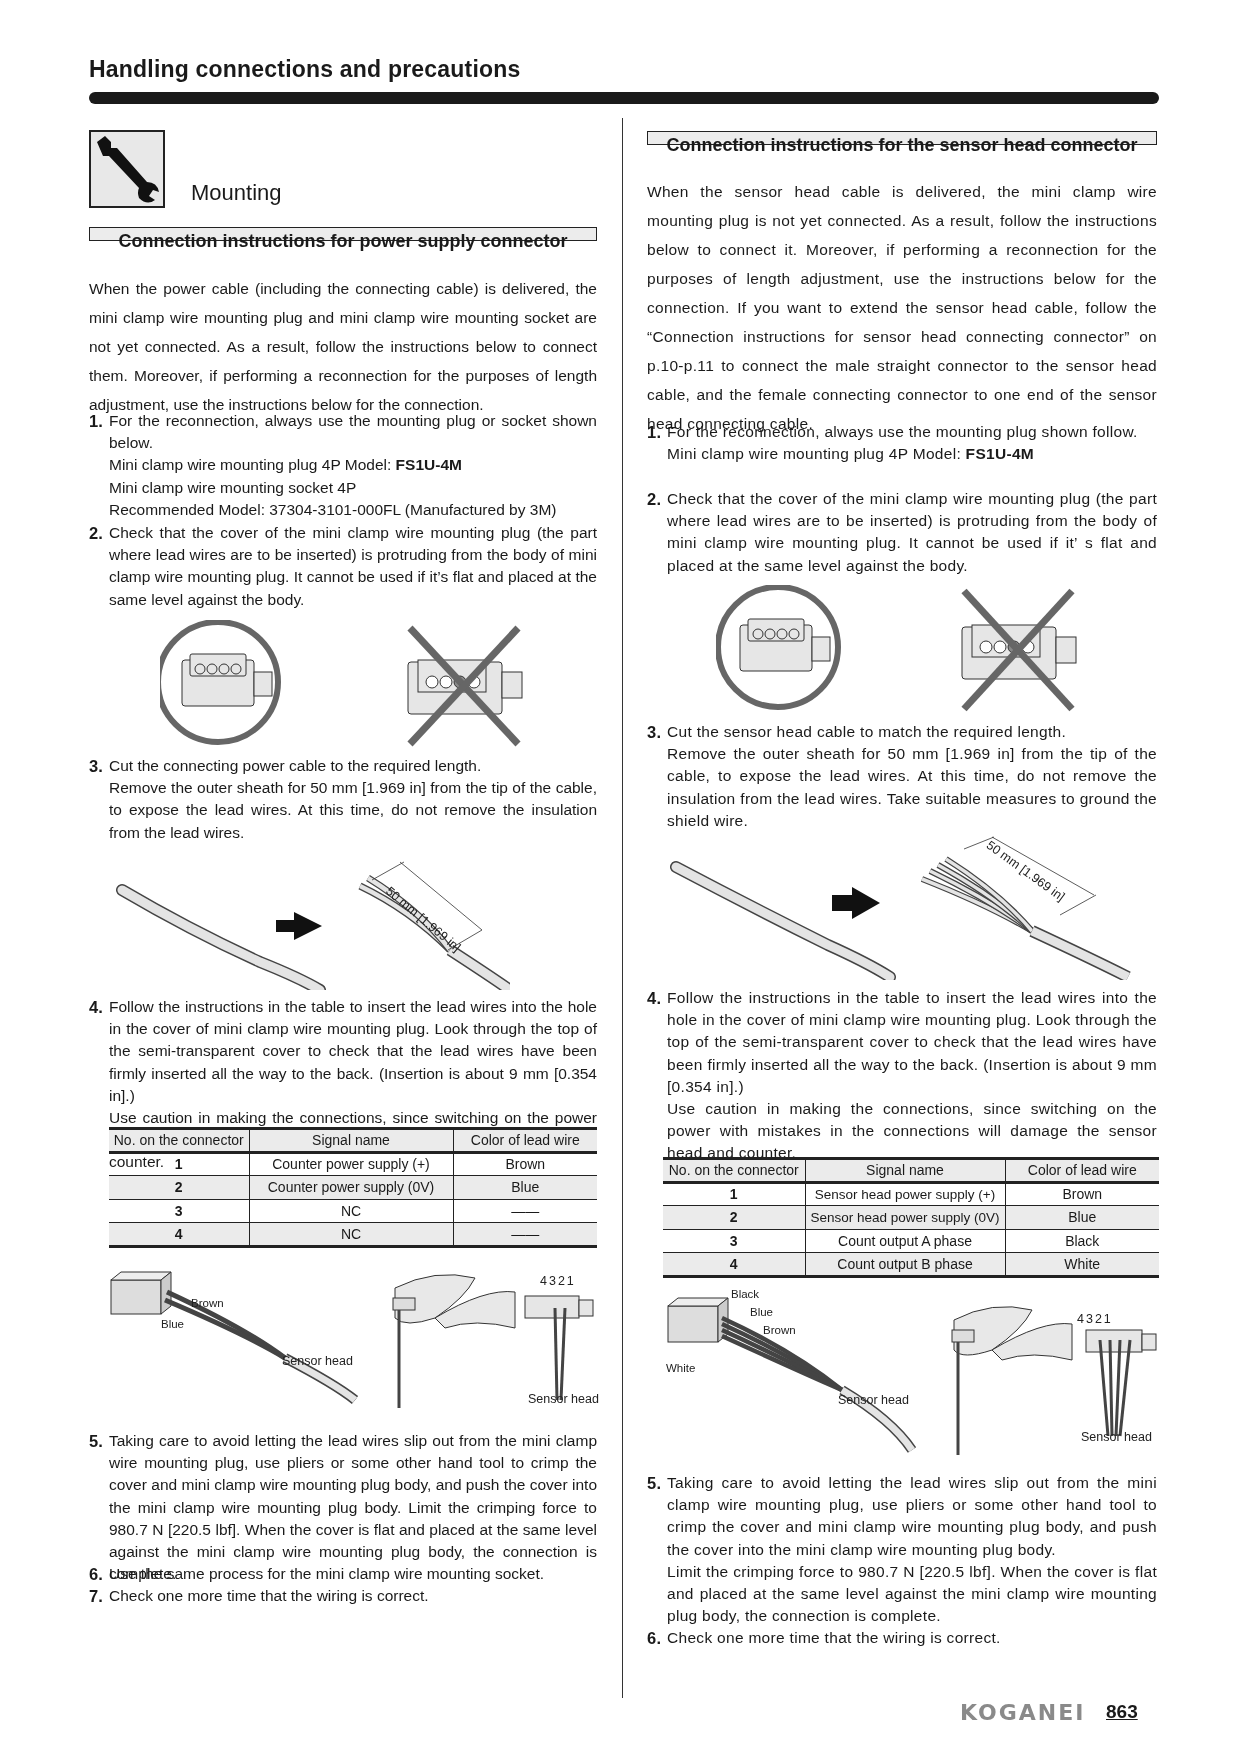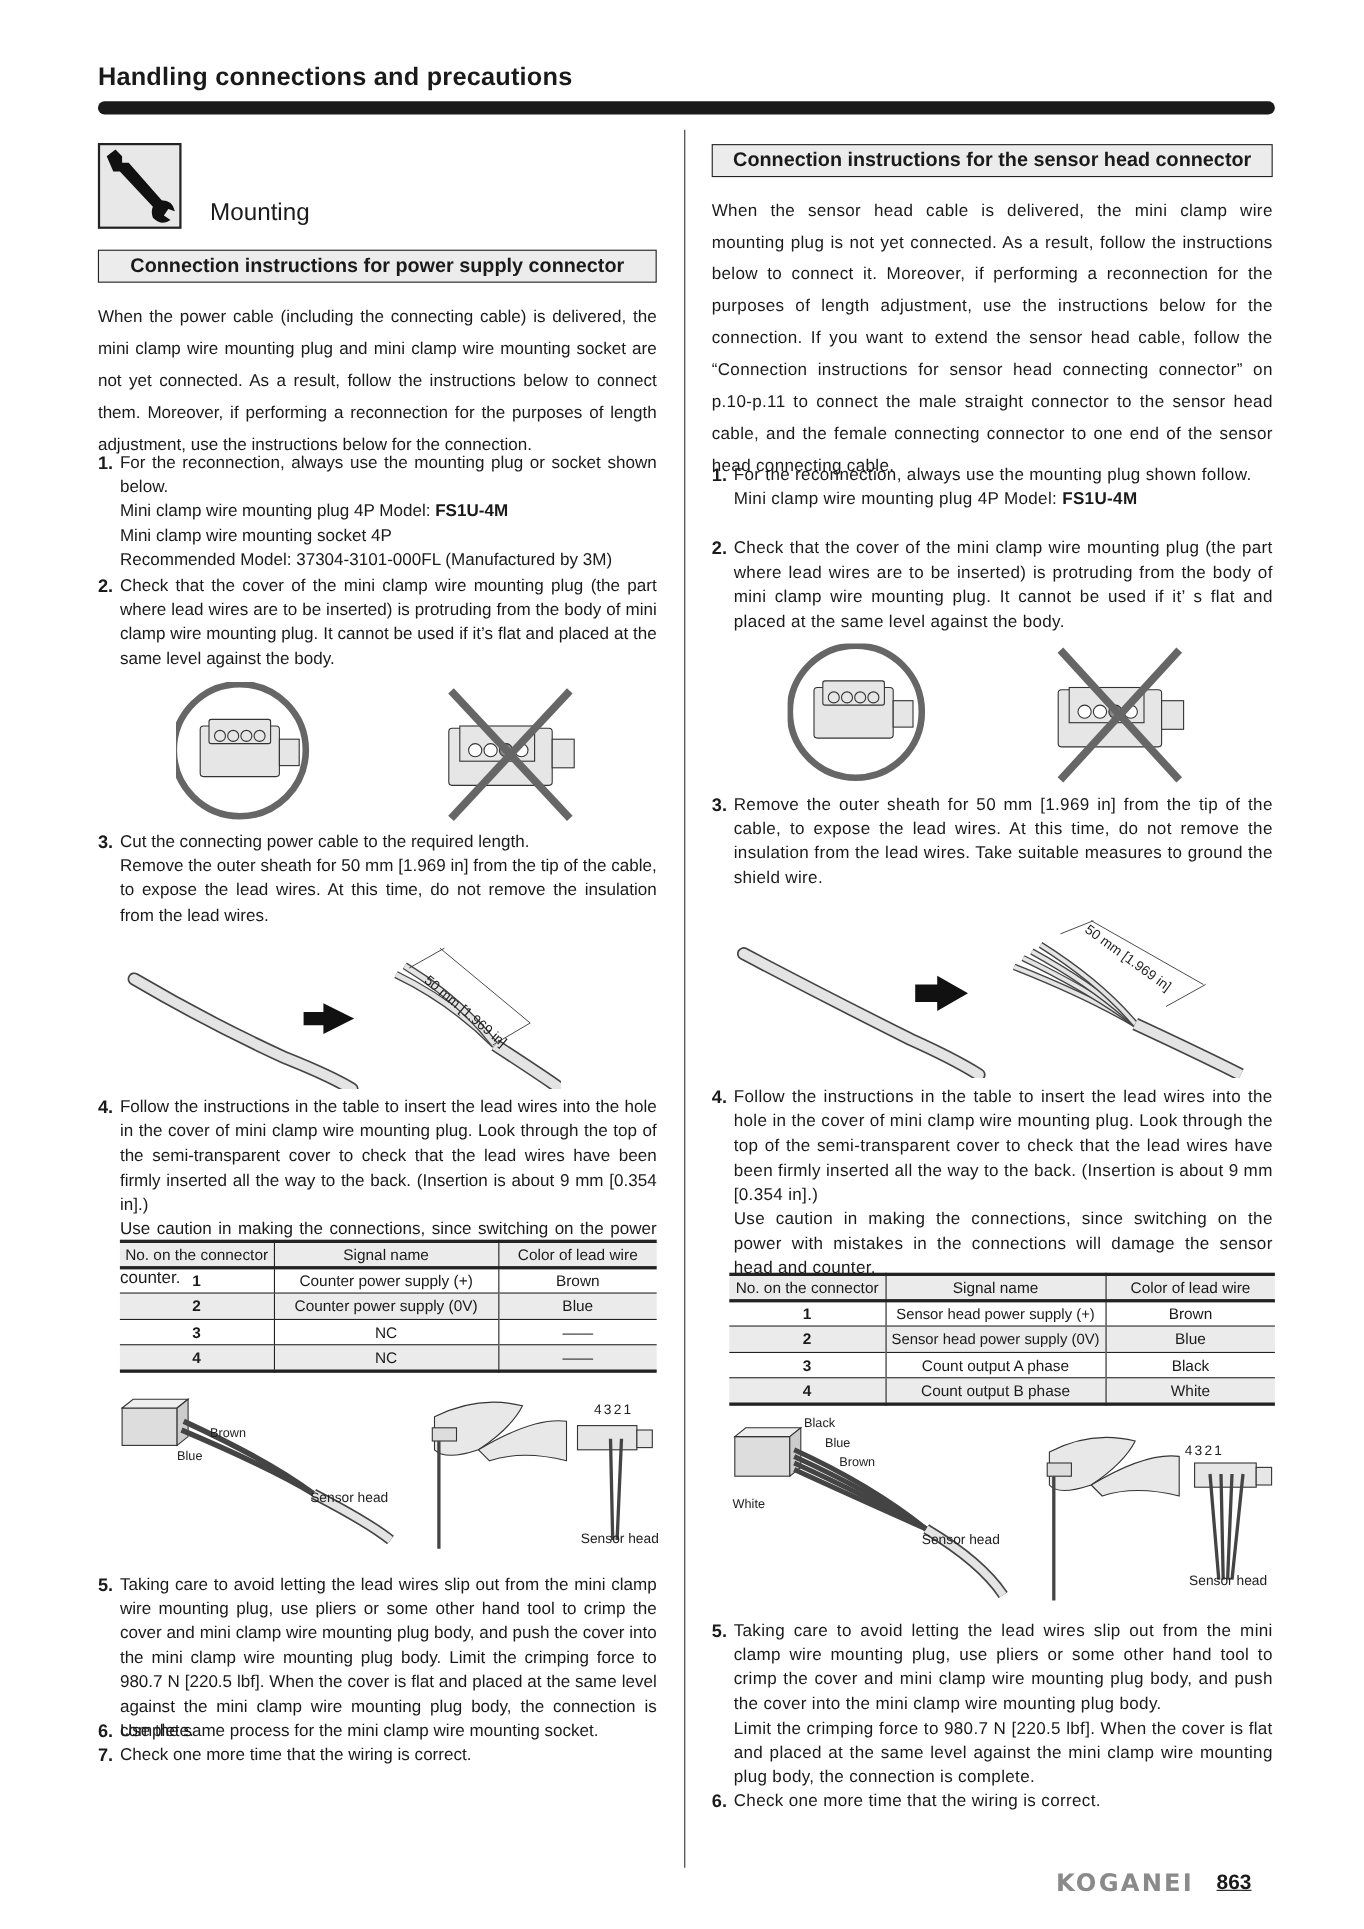--- a/index.html
+++ b/index.html
@@ -5,21 +5,21 @@
   * { box-sizing: border-box; margin: 0; padding: 0; }
   html, body { width: 1240px; height: 1754px; background: #ffffff; }
   body { position: relative; font-family: "Liberation Sans", sans-serif; color: #1a1a1a; overflow: hidden; }
   .page-title { position: absolute; left: 89px; top: 56px; font-size: 23px; font-weight: bold; color: #1a1a1a; letter-spacing: 0.2px; }
   .title-bar { position: absolute; left: 89px; top: 92px; width: 1070px; height: 12px; background: #1a1a1a; border-radius: 6px; }
   .col-divider { position: absolute; left: 622px; top: 118px; width: 1px; height: 1580px; background: #333; }
 
   .mount-icon-box { position: absolute; left: 89px; top: 130px; width: 76px; height: 78px; border: 2px solid #222; background: #e8e8e8; }
   .mount-heading { position: absolute; left: 191px; top: 180px; font-size: 22px; font-weight: normal; }
 
-  .section-box { position: absolute; height: 30px; border: 1.5px solid #222; background: #ececec; font-size: 18px; font-weight: bold; text-align: center; line-height: 27px; }
+  .section-box { position: absolute; height: 14px; border: 1.5px solid #222; background: #ececec; font-size: 18px; font-weight: bold; text-align: center; line-height: 27px; }
 
   .para { position: absolute; font-size: 15.5px; line-height: 29px; text-align: justify; }
   .para.wide { letter-spacing: 0.3px; }
   .step { position: absolute; font-size: 15.5px; line-height: 22.2px; text-align: justify; padding-left: 20px; }
   .step .num { position: absolute; left: 0; top: 0; font-weight: bold; font-size: 16.5px; }
   .step .line { display: block; }
   .step b { font-weight: bold; }
 
   table.conn { position: absolute; border-collapse: collapse; font-size: 14px; }
   table.conn th, table.conn td { height: 23.5px; padding: 0 4px; text-align: center; border-left: 1px solid #222; font-weight: normal; margin-top: 24px; }
@@ -232,20 +232,21 @@
     <circle cx="298" cy="62" r="6" fill="#888" stroke="#333"></circle>
       <circle cx="312" cy="62" r="6" fill="#fff" stroke="#333"></circle>
     <rect x="340" y="52" width="20" height="26" fill="#e6e6e6" stroke="#333"></rect>
     <line x1="248" y1="6" x2="356" y2="124" stroke="#666" stroke-width="7"></line>
     <line x1="356" y1="6" x2="248" y2="124" stroke="#666" stroke-width="7"></line>
   </g>
 </svg>
 
 <div class="step" style="left:647px; top:721px; width:510px; letter-spacing:0.3px;">
   <span class="num">3.</span>
+  <span class="line">Cut the sensor head cable to match the required length.</span>
   <span class="line">Remove the outer sheath for 50 mm [1.969 in] from the tip of the cable, to expose the lead wires. At this time, do not remove the insulation from the lead wires. Take suitable measures to ground the shield wire.</span>
 </div>
 
 <svg class="illus" style="left:668px; top:835px;" width="480" height="145">
   <path d="M8 32 Q80 70 160 110 Q200 128 222 142" stroke="#444" stroke-width="12" fill="none" stroke-linecap="round"></path>
   <path d="M8 32 Q80 70 160 110 Q200 128 222 142" stroke="#e4e4e4" stroke-width="9" fill="none" stroke-linecap="round"></path>
   <polygon points="164,60 184,60 184,52 212,68 184,84 184,76 164,76" fill="#111"></polygon>
   <path d="M254 44 Q320 70 364 96" stroke="#444" stroke-width="6" fill="none"></path>
     <path d="M254 44 Q320 70 364 96" stroke="#e4e4e4" stroke-width="3.5" fill="none"></path>
   <path d="M262 36 Q324 66 364 96" stroke="#444" stroke-width="6" fill="none"></path>

